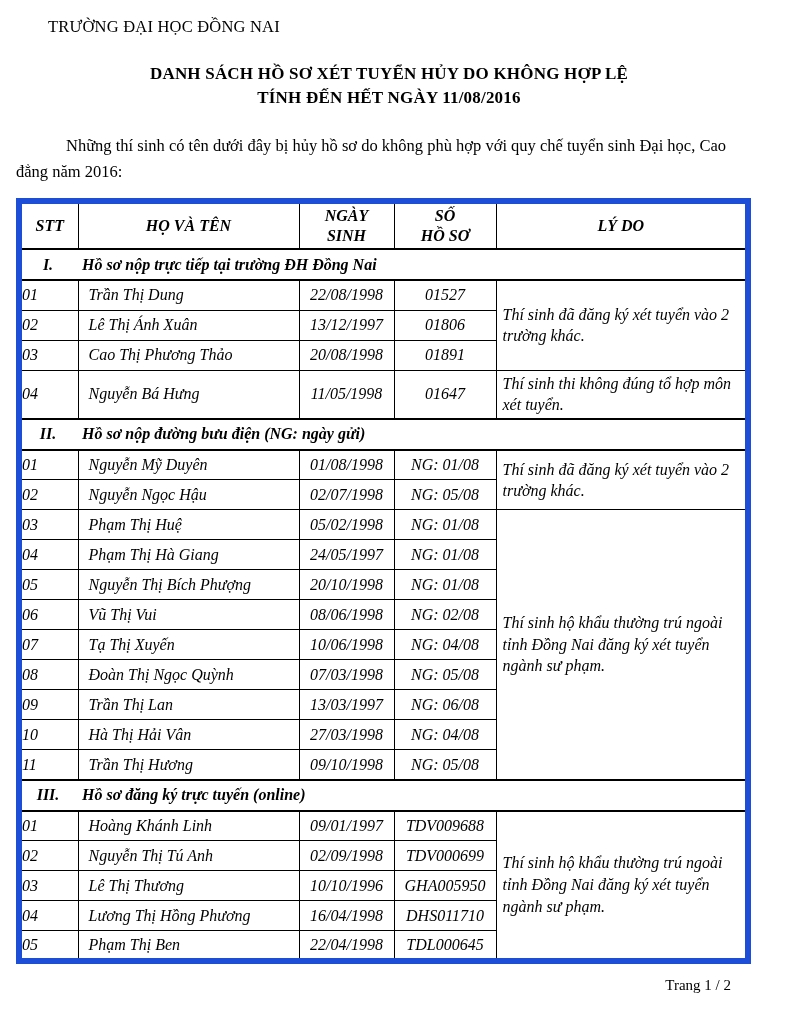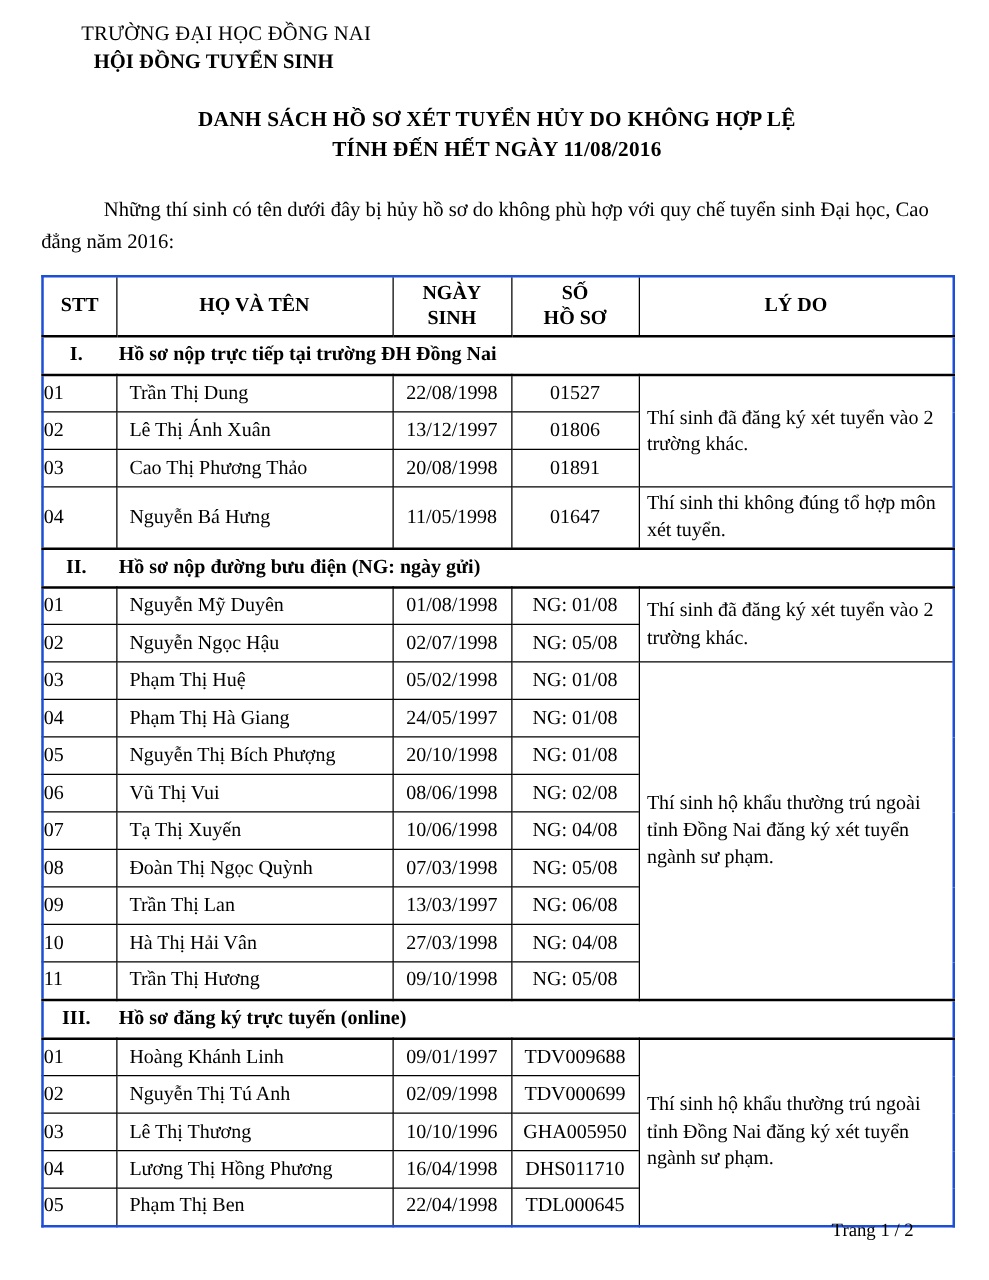--- a/index.html
+++ b/index.html
@@ -6,21 +6,21 @@
   html, body {
     background: #ffffff;
     font-family: "Liberation Serif", "DejaVu Serif", serif;
     color: #000000;
   }
   .page {
     position: relative;
     width: 791px;
     height: 1024px;
     background: #ffffff;
-    padding: 16px 29px 0 33px;
+    padding: 16px 29px 0 16px;
     overflow: hidden;
   }
   .org-block { margin-left: 32px; line-height: 1.32; }
   .org-line1 { font-size: 16.5px; letter-spacing: 0.2px; }
   .org-line2 { font-size: 16.5px; font-weight: bold; margin-left: 10px; }
   .title-block { text-align: center; margin-top: 24px; line-height: 1.45; }
   .title-line { font-size: 17px; font-weight: bold; letter-spacing: 0.2px; }
   .intro {
     margin-top: 22px;
     font-size: 16.5px;
@@ -37,21 +37,21 @@
   table.main col.c-stt   { width: 59px; }
   table.main col.c-name  { width: 221px; }
   table.main col.c-dob   { width: 95px; }
   table.main col.c-doc   { width: 102px; }
   table.main col.c-reason{ width: 252px; }
   table.main th, table.main td {
     border: 1px solid #000;
     font-size: 16px;
     vertical-align: middle;
   }
-  table.main { border: 2px solid #1d4ed8; }
+  table.main { border: 6px solid #1d4ed8; font-style: italic; }
   table.main th {
     font-weight: bold;
     text-align: center;
     white-space: pre-line;
     line-height: 1.25;
     height: 48px;
     border-bottom: 2px solid #000;
   }
   tr.section-row td {
     border-top: 2px solid #000;
@@ -75,21 +75,20 @@
     font-size: 15px;
   }
 </style>
 </head>
 <body>
 
 <div class="page">
 
   <div class="org-block">
     <div class="org-line1">TRƯỜNG ĐẠI HỌC ĐỒNG NAI</div>
-    <div class="org-line2">HỘI ĐỒNG TUYỂN SINH</div>
   </div>
 
   <div class="title-block">
     <div class="title-line">DANH SÁCH HỒ SƠ XÉT TUYỂN HỦY DO KHÔNG HỢP LỆ</div>
     <div class="title-line">TÍNH ĐẾN HẾT NGÀY 11/08/2016</div>
   </div>
 
   <p class="intro">Những thí sinh có tên dưới đây bị hủy hồ sơ do không phù hợp với quy chế tuyển sinh Đại học, Cao đẳng năm 2016:</p>
 
   <table class="main">

